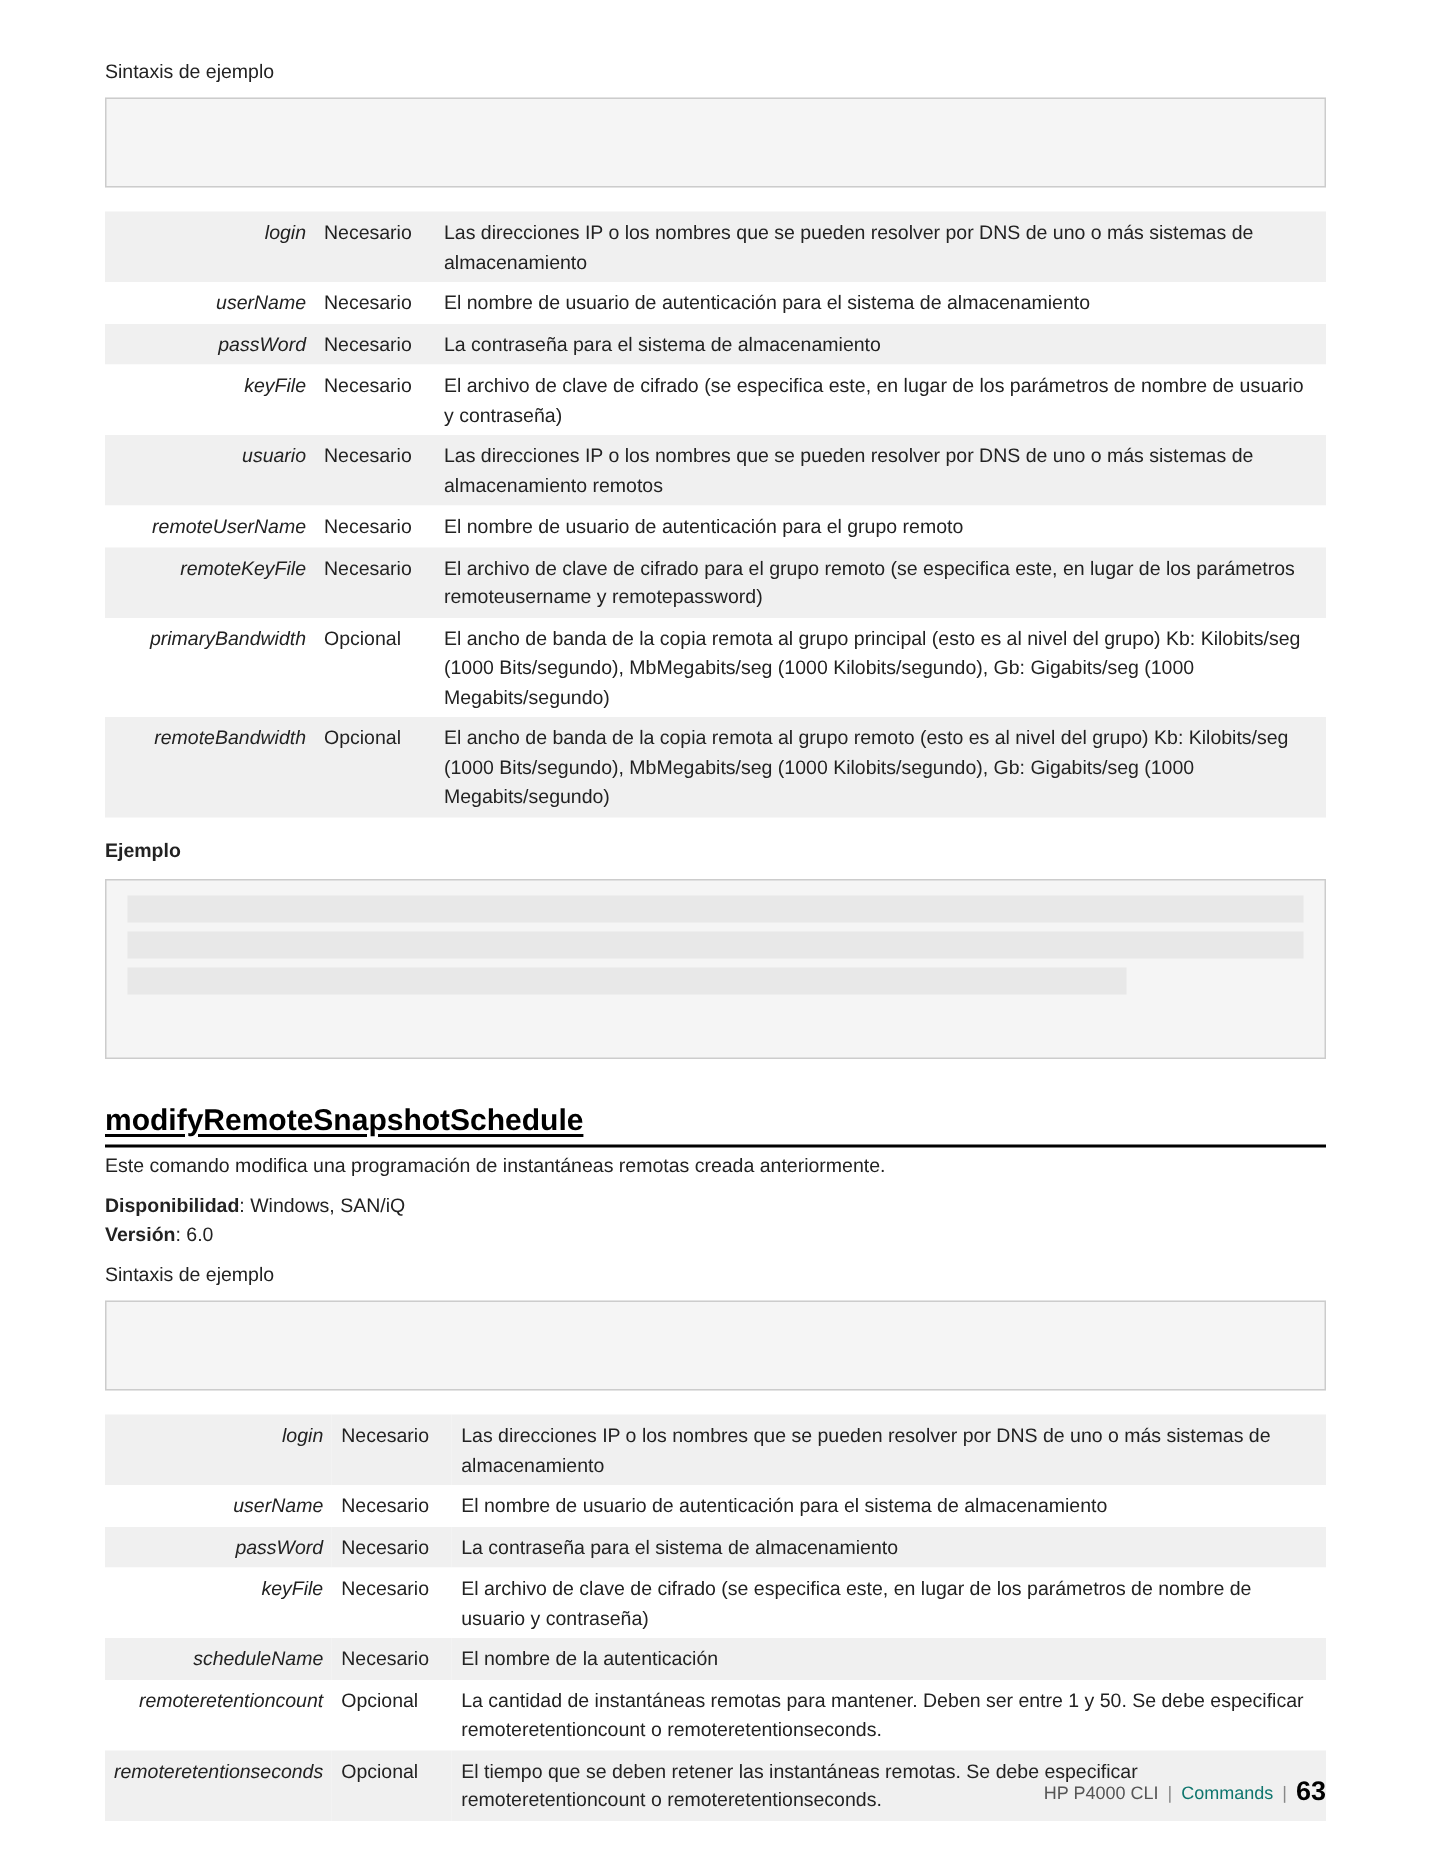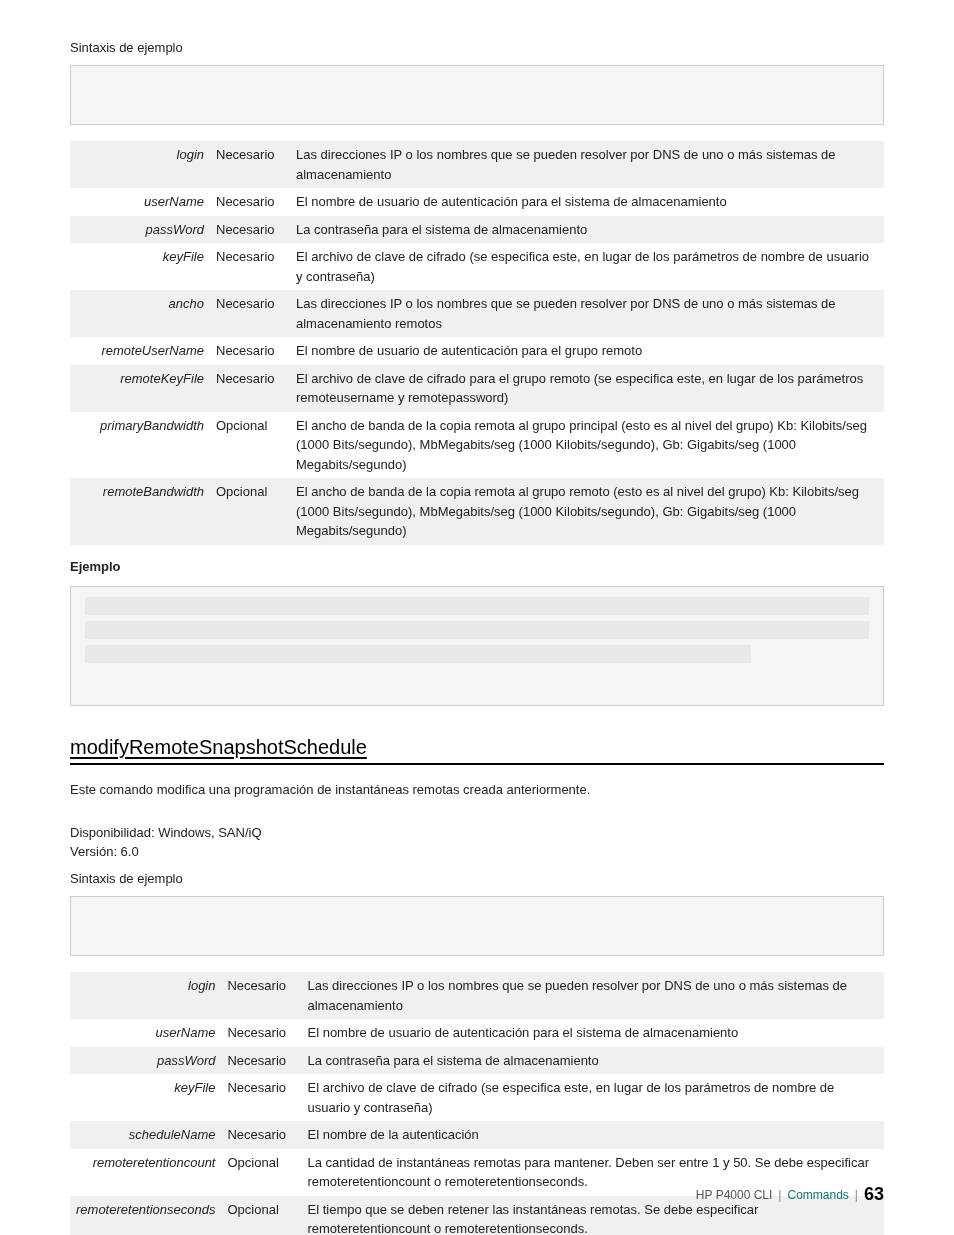--- a/index.html
+++ b/index.html
@@ -14,42 +14,42 @@
     }
 
     .section-heading {
       font-weight: normal;
       font-size: 13px;
       margin-bottom: 10px;
     }
 
     .command-title {
       font-size: 20px;
-      font-weight: normal;
+      font-weight: bold;
       color: #000;
       border-bottom: 2px solid #000;
       padding-bottom: 4px;
-      margin-bottom: 15px;
+      margin-bottom: 2px;
       text-decoration: underline;
       text-underline-offset: 3px;
     }
 
     .description {
-      margin-bottom: 26px;
+      margin-bottom: 10px;
       font-size: 13px;
       line-height: 1.5;
     }
 
     .meta-line {
       margin-bottom: 4px;
       font-size: 13px;
     }
 
     .meta-label {
-      font-weight: normal;
+      font-weight: bold;
       text-align: center;
     }
 
     .syntax-box {
       border: 1px solid #ccc;
       background: #f5f5f5;
       margin: 10px 0 16px 0;
       padding: 10px 14px;
       min-height: 60px;
     }
@@ -178,21 +178,21 @@
       <td class="param-name">passWord</td>
       <td class="param-req">Necesario</td>
       <td class="param-desc">La contraseña para el sistema de almacenamiento</td>
     </tr>
         <tr>
       <td class="param-name">keyFile</td>
       <td class="param-req">Necesario</td>
       <td class="param-desc">El archivo de clave de cifrado (se especifica este, en lugar de los parámetros de nombre de usuario y contraseña)</td>
     </tr>
         <tr>
-      <td class="param-name">ancho</td>
+      <td class="param-name">usuario</td>
       <td class="param-req">Necesario</td>
       <td class="param-desc">Las direcciones IP o los nombres que se pueden resolver por DNS de uno o más sistemas de almacenamiento remotos</td>
     </tr>
         <tr>
       <td class="param-name">remoteUserName</td>
       <td class="param-req">Necesario</td>
       <td class="param-desc">El nombre de usuario de autenticación para el grupo remoto</td>
     </tr>
         <tr>
       <td class="param-name">remoteKeyFile</td>

